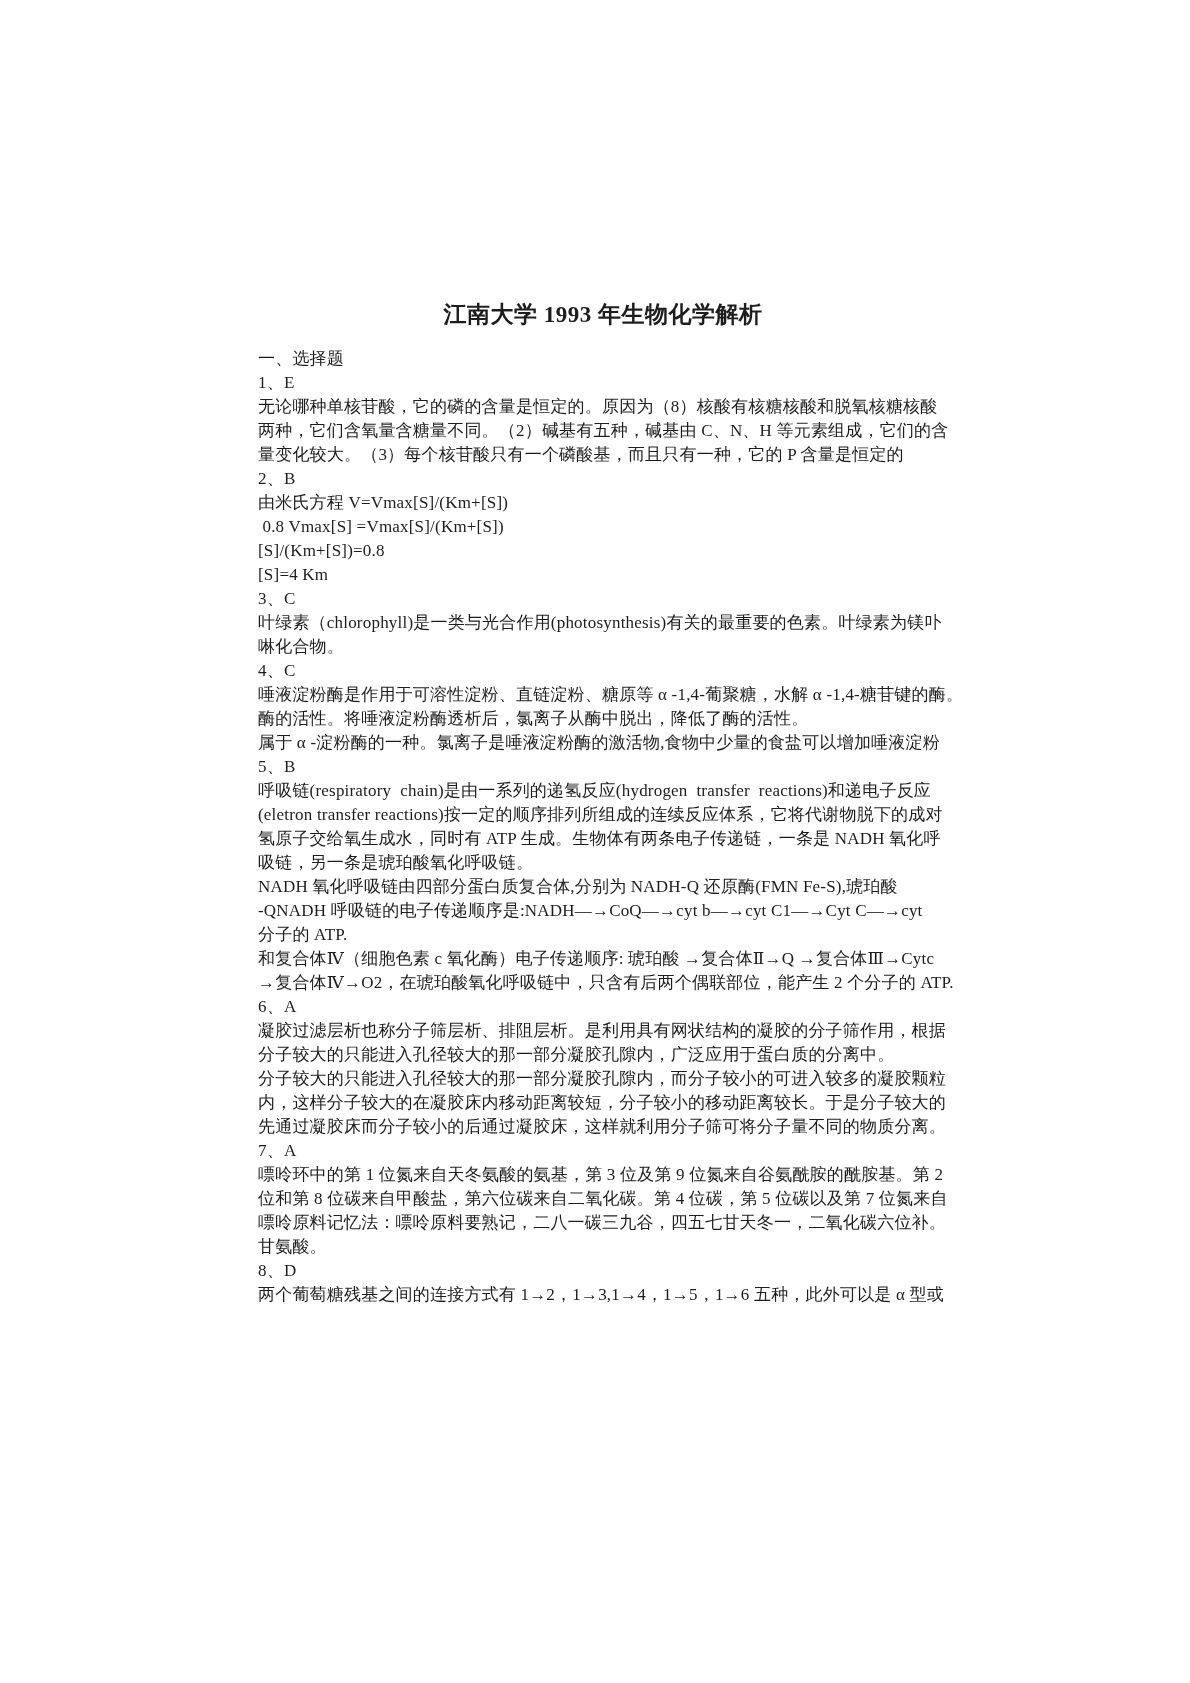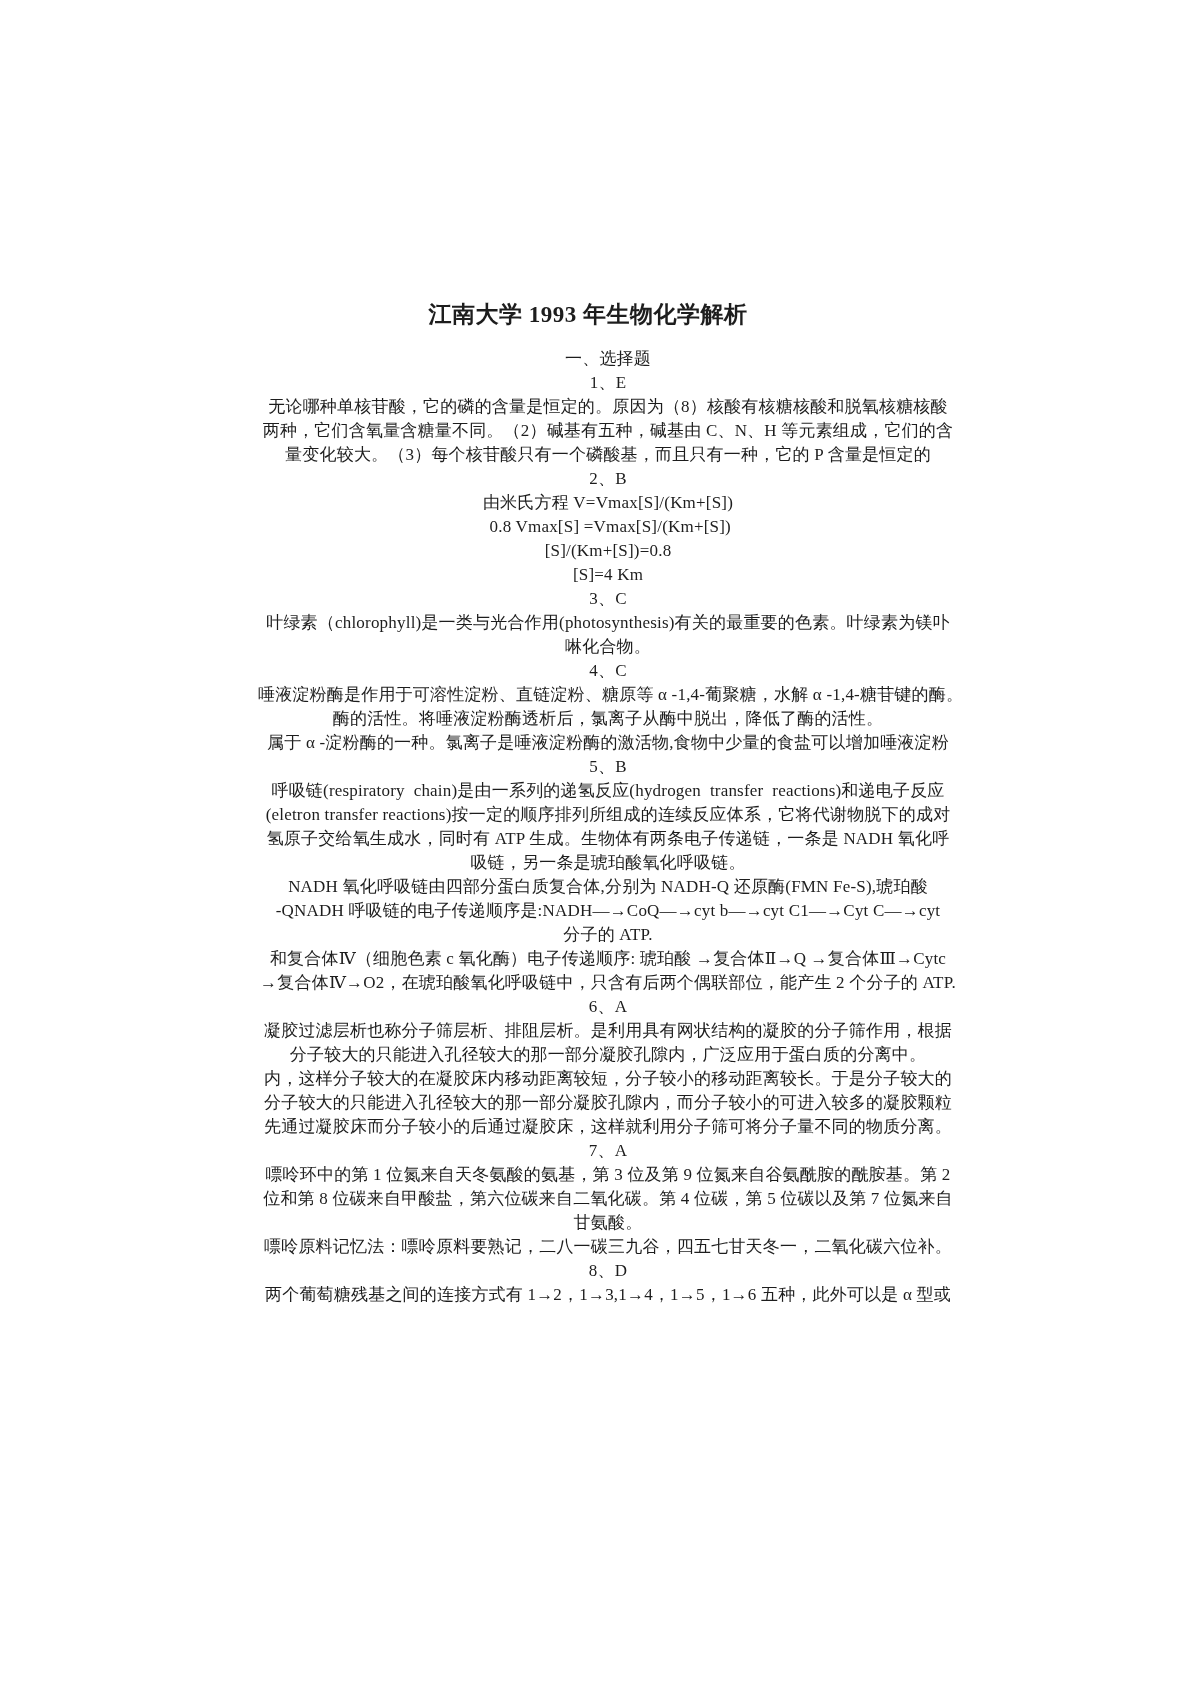--- a/index.html
+++ b/index.html
@@ -12,21 +12,21 @@
     width: 1190px;
     height: 1683px;
     background: #ffffff;
     overflow: hidden;
     font-family: "Liberation Serif", "DejaVu Serif", serif;
     color: #1d1d1d;
   }
   .doc-title {
     position: absolute;
     top: 300px;
-    left: 243px;
+    left: 258px;
     width: 690px;
     margin: 0;
     text-align: center;
     font-size: 23px;
     line-height: 30px;
     font-weight: 700;
     letter-spacing: 0.5px;
     white-space: pre;
   }
   .doc-body {
@@ -34,21 +34,20 @@
     top: 347px;
     left: 258px;
     width: 700px;
   }
   .line {
     font-size: 17px;
     height: 24px;
     line-height: 24px;
     white-space: pre;
     letter-spacing: 0.2px;
-    text-align: center;
   }
 </style>
 </head>
 <body>
 
 <div class="page" style="background: rgb(255, 255, 255); color: rgb(29, 29, 29);">
   <h1 class="doc-title">江南大学 1993 年生物化学解析</h1>
 
   <div class="doc-body">
     <div class="line">一、选择题</div>
@@ -75,25 +74,25 @@
         <div class="line">氢原子交给氧生成水，同时有 ATP 生成。生物体有两条电子传递链，一条是 NADH 氧化呼</div>
         <div class="line">吸链，另一条是琥珀酸氧化呼吸链。</div>
         <div class="line">NADH 氧化呼吸链由四部分蛋白质复合体,分别为 NADH-Q 还原酶(FMN Fe-S),琥珀酸</div>
         <div class="line">-QNADH 呼吸链的电子传递顺序是:NADH—→CoQ—→cyt b—→cyt C1—→Cyt C—→cyt</div>
         <div class="line">分子的 ATP.</div>
         <div class="line">和复合体Ⅳ（细胞色素 c 氧化酶）电子传递顺序: 琥珀酸 →复合体Ⅱ→Q →复合体Ⅲ→Cytc</div>
         <div class="line">→复合体Ⅳ→O2，在琥珀酸氧化呼吸链中，只含有后两个偶联部位，能产生 2 个分子的 ATP.</div>
         <div class="line">6、A</div>
         <div class="line">凝胶过滤层析也称分子筛层析、排阻层析。是利用具有网状结构的凝胶的分子筛作用，根据</div>
         <div class="line">分子较大的只能进入孔径较大的那一部分凝胶孔隙内，广泛应用于蛋白质的分离中。</div>
+        <div class="line">分子较大的只能进入孔径较大的那一部分凝胶孔隙内，而分子较小的可进入较多的凝胶颗粒</div>
         <div class="line">内，这样分子较大的在凝胶床内移动距离较短，分子较小的移动距离较长。于是分子较大的</div>
-        <div class="line">分子较大的只能进入孔径较大的那一部分凝胶孔隙内，而分子较小的可进入较多的凝胶颗粒</div>
         <div class="line">先通过凝胶床而分子较小的后通过凝胶床，这样就利用分子筛可将分子量不同的物质分离。</div>
         <div class="line">7、A</div>
         <div class="line">嘌呤环中的第 1 位氮来自天冬氨酸的氨基，第 3 位及第 9 位氮来自谷氨酰胺的酰胺基。第 2</div>
         <div class="line">位和第 8 位碳来自甲酸盐，第六位碳来自二氧化碳。第 4 位碳，第 5 位碳以及第 7 位氮来自</div>
+        <div class="line">嘌呤原料记忆法：嘌呤原料要熟记，二八一碳三九谷，四五七甘天冬一，二氧化碳六位补。</div>
         <div class="line">甘氨酸。</div>
-        <div class="line">嘌呤原料记忆法：嘌呤原料要熟记，二八一碳三九谷，四五七甘天冬一，二氧化碳六位补。</div>
         <div class="line">8、D</div>
         <div class="line">两个葡萄糖残基之间的连接方式有 1→2，1→3,1→4，1→5，1→6 五种，此外可以是 α 型或</div>
       </div>
   </div>
 </div>
 
 </body></html>

